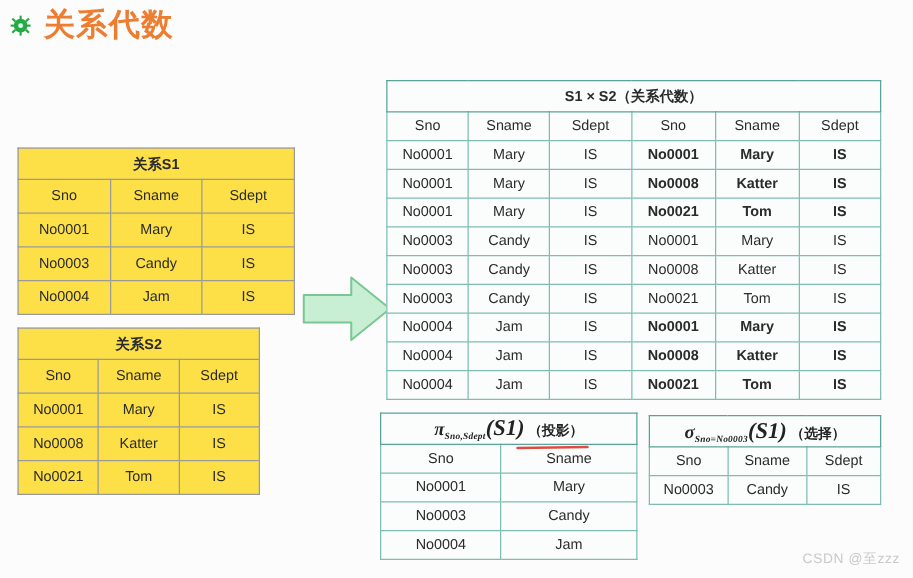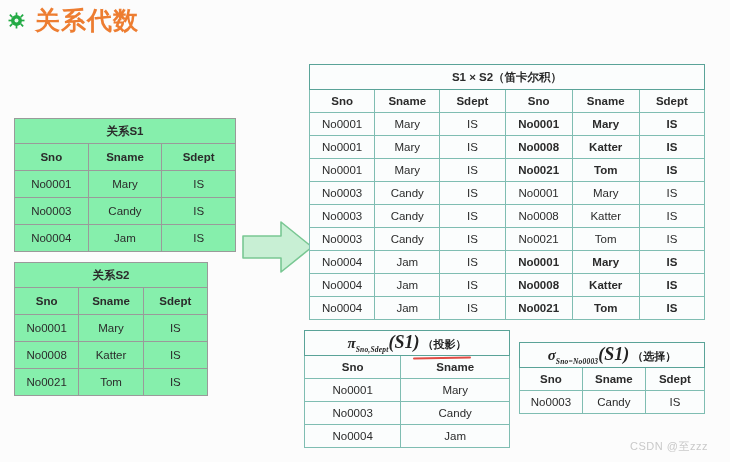--- a/index.html
+++ b/index.html
@@ -56,21 +56,21 @@
     text-align: center;
     vertical-align: middle;
     font-size: 11.5px;
     white-space: nowrap;
     padding: 0;
   }
 
   
   .tbl-gray {
     border: 1px solid #9a9a9a;
-    background: #86efac;
+    background: #fde047;
   }
   .tbl-gray td {
     border: 1px solid #9a9a9a;
     height: 26px;
     color: #2b2b2b;
   }
   .tbl-gray .caption {
     font-weight: bold;
     font-size: 11.5px;
     height: 24px;
@@ -86,28 +86,28 @@
     height: 22px;
     color: #2b2b2b;
   }
   .tbl-teal td.caption {
     border-color: #5aa398;
     font-weight: bold;
     height: 24px;
   }
   .red    { color: #e03030; font-weight: bold; }
   .blue   { color: #3d4f8f; font-weight: bold; }
-  .hdr    { font-weight: bold; }
+  .hdr    { font-weight: normal; }
 
   
   #table-s1 { position: absolute; left: 14px;  top: 118px; width: 222px; }
   #table-s2 { position: absolute; left: 14px;  top: 262px; width: 194px; }
   #table-product { position: absolute; left: 309px; top: 64px;  width: 396px; }
   #table-projection { position: absolute; left: 304px; top: 330px; width: 206px; }
-  #table-selection  { position: absolute; left: 519px; top: 342px; width: 186px; }
+  #table-selection  { position: absolute; left: 519px; top: 332px; width: 186px; }
 
   
   .arrow {
     position: absolute;
     left: 241px;
     top: 216px;
     width: 74px;
     height: 62px;
   }
 
@@ -142,21 +142,21 @@
     width: 58px;
     height: 2px;
     background: #e04b43;
     border-radius: 1px;
     transform: rotate(-0.8deg);
   }
 
   
   .watermark {
     position: absolute;
-    right: 22px;
+    right: 10px;
     bottom: 8px;
     font-size: 11px;
     color: #c9c9c9;
     letter-spacing: 0.5px;
     white-space: nowrap;
     margin-left: 34px;
   }
 </style>
 </head>
 <body>
@@ -249,21 +249,21 @@
     <colgroup>
       <col style="width:16.5%">
         <col style="width:16.5%">
         <col style="width:16.5%">
       <col style="width:17%">
         <col style="width:17%">
         <col style="width:16.5%">
     </colgroup>
     <tbody>
       <tr>
-        <td class="caption" colspan="6">S1 × S2（笛卡尔积）</td>
+        <td class="caption" colspan="6">S1 × S2（关系代数）</td>
       </tr>
       <tr>
         <td class="hdr">Sno</td>
         <td class="hdr">Sname</td>
         <td class="hdr">Sdept</td>
         <td class="hdr">Sno</td>
         <td class="hdr">Sname</td>
         <td class="hdr">Sdept</td>
       </tr>
 

